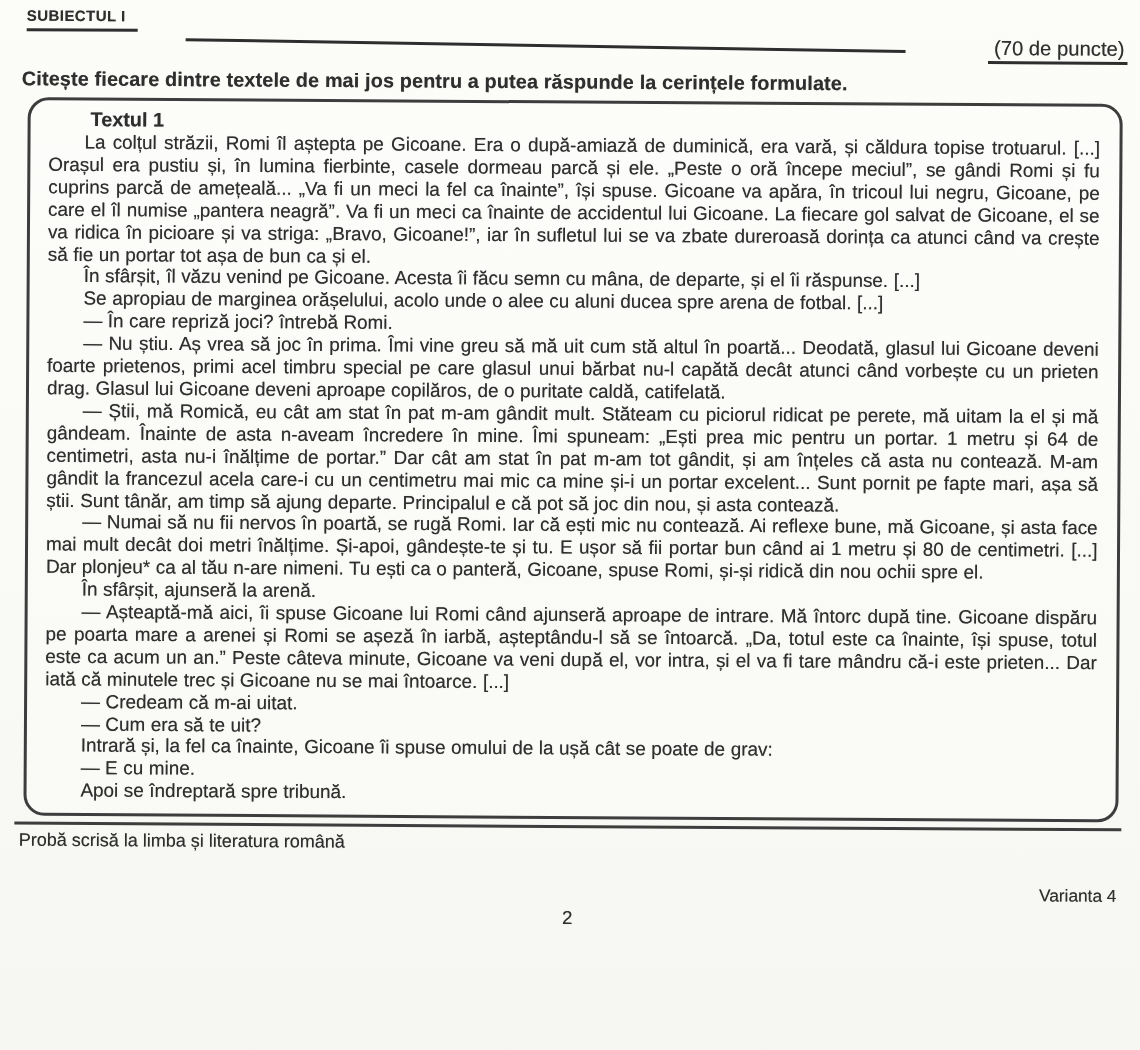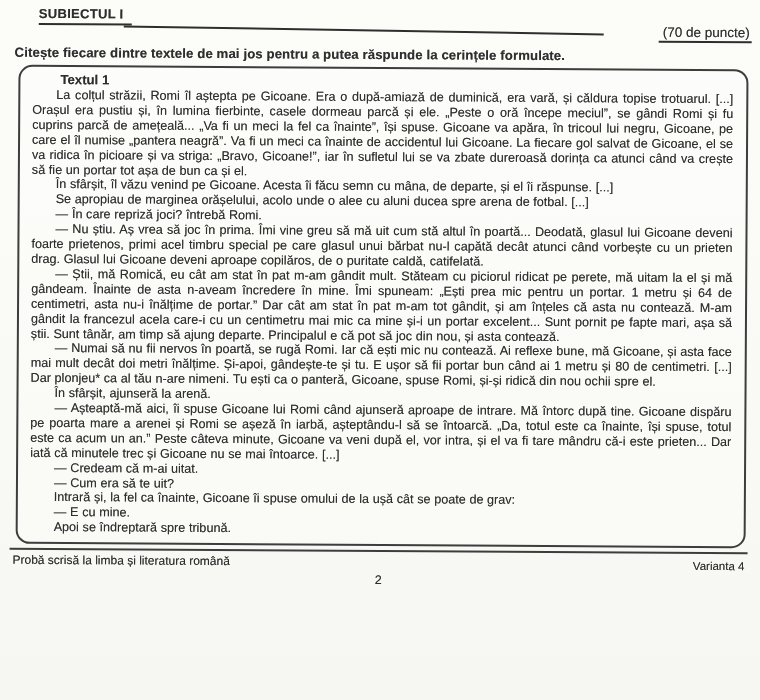--- a/index.html
+++ b/index.html
@@ -15,22 +15,22 @@
   }
   .scan{
     position:absolute;inset:0;
     transform:rotate(.35deg);
     transform-origin:50% 45%;
     text-shadow:0 0 .45px rgba(45,45,45,.55);
   }
   
   .header{position:relative;height:46px;}
   .subject-title{
-    position:absolute;left:37px;top:8px;
-    font-size:13px;font-weight:bold;letter-spacing:.3px;
+    position:absolute;left:16px;top:8px;
+    font-size:10px;font-weight:bold;letter-spacing:.3px;
     border-bottom:2.2px solid var(--ink,#2e2e2e);
     padding:0 8px 2px 0;
   }
   .header-rule{
     position:absolute;left:122px;right:158px;top:27px;height:2.2px;
     background:var(--ink,#2e2e2e);
     transform:rotate(.6deg);transform-origin:0 50%;
   }
   .points-label{
     position:absolute;right:10px;top:23px;
@@ -63,21 +63,21 @@
     word-spacing:.2px;
   }
   
   .footer{
     margin:4px 11px 0 11px;
     border-top:2px solid #3d3d3d;
     display:flex;justify-content:space-between;align-items:flex-start;
     padding:3px 3px 0 3px;
     font-size:12px;
   }
-  .footer-right{font-size:11.5px;padding-top:3px;}
+  .footer-right{font-size:11.5px;padding-top:3px;margin-top:32px;}
   .page-number{
     text-align:center;font-size:12.5px;margin-top:3px;
   }
 </style>
 </head>
 <body>
 
 <div class="page">
   <div class="scan">
 

